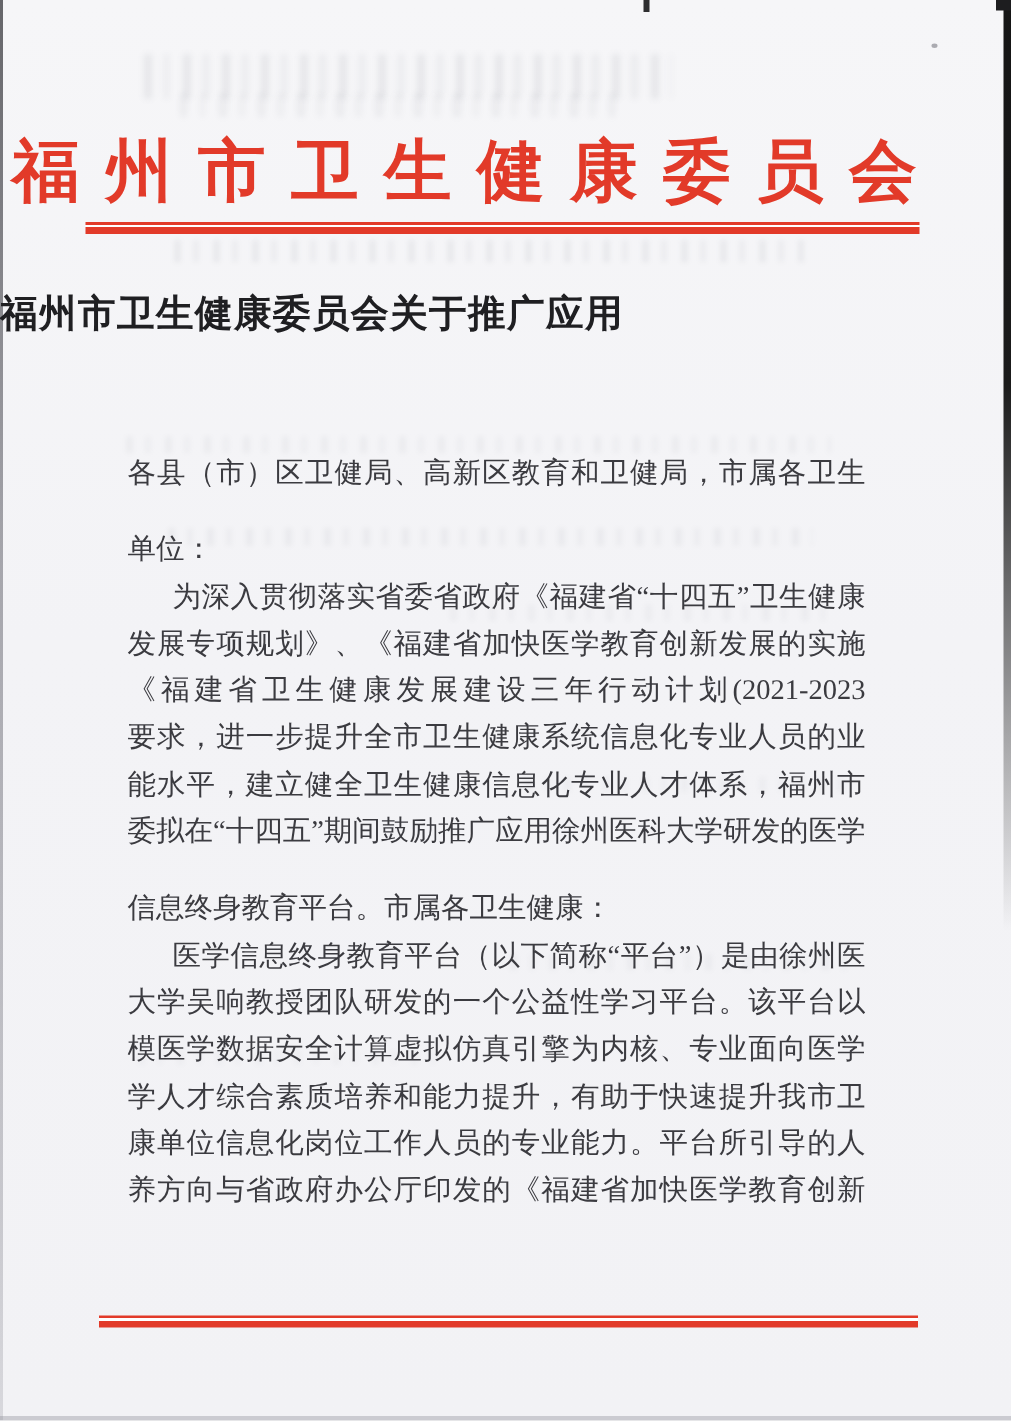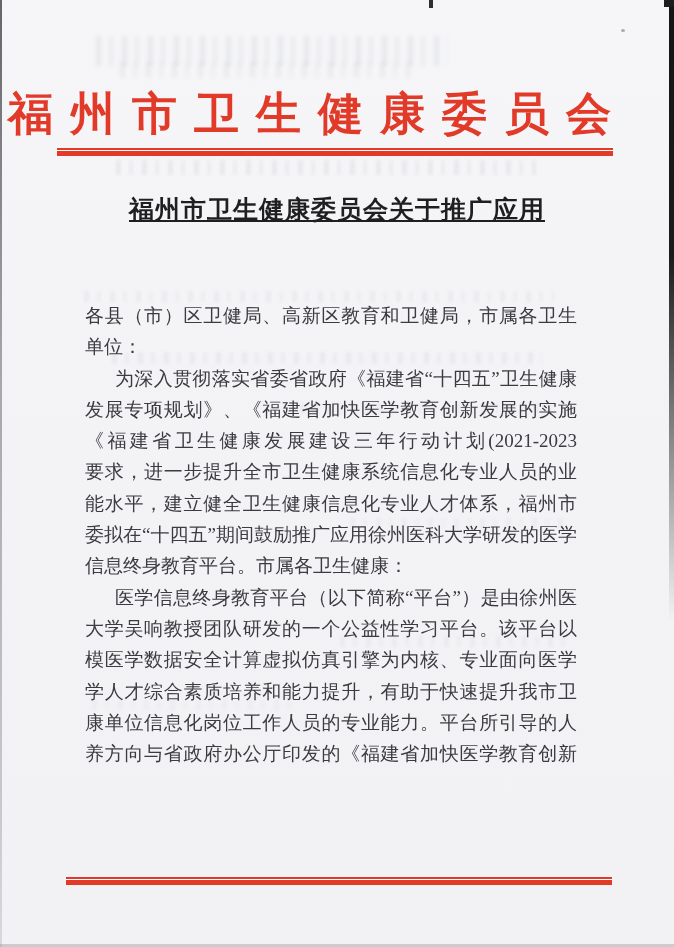--- a/index.html
+++ b/index.html
@@ -40,33 +40,33 @@
     font-size:45px;line-height:54px;font-weight:700;
     letter-spacing:17px;text-indent:8px;white-space:nowrap;
   }
   .rule{position:absolute;height:8px;
     background:linear-gradient(180deg,var(--accent,#e23a29) 0 2px,#ffffff 2px 3.5px,var(--accent,#e23a29) 3.5px 100%);}
   .rule-top{left:57px;top:148px;width:556px;}
   .rule-bottom{left:66px;top:877px;width:546px;}
   
   .doc-title{
     position:absolute;left:0;top:193px;width:100%;
-    text-align:center;color:#1f1f22;font-weight:700;
-    font-size:25px;line-height:34px;letter-spacing:1px;text-decoration:underline;
+    color:#1f1f22;font-weight:700;
+    font-size:25px;line-height:34px;letter-spacing:1px;
   }
   
   .body-text{
     position:absolute;left:85px;top:300px;width:492px;
     color:#3b3b40;font-size:19px;
   }
   .line{
     height:31.3px;line-height:31.3px;overflow:hidden;
     text-align:justify;text-align-last:justify;
   }
-  .line.short{text-align-last:left;}
+  .line.short{text-align-last:left;margin-top:20px;}
   .line.ind{text-indent:30px;}
   .line.bold{font-weight:700;font-family:"Liberation Sans","DejaVu Sans",sans-serif;letter-spacing:.5px;}
 </style>
 </head>
 <body>
 
 <div class="paper">
 
   <div class="edge-left"></div>
   <div class="edge-right"></div>

